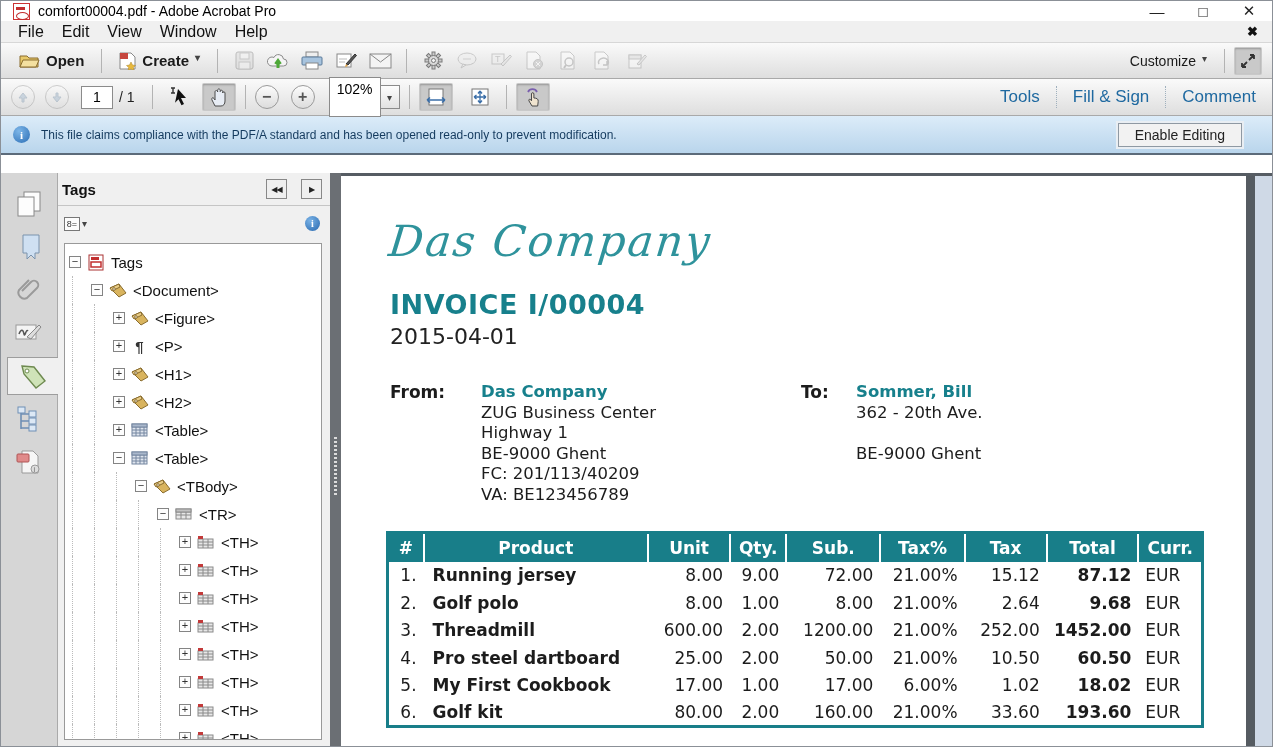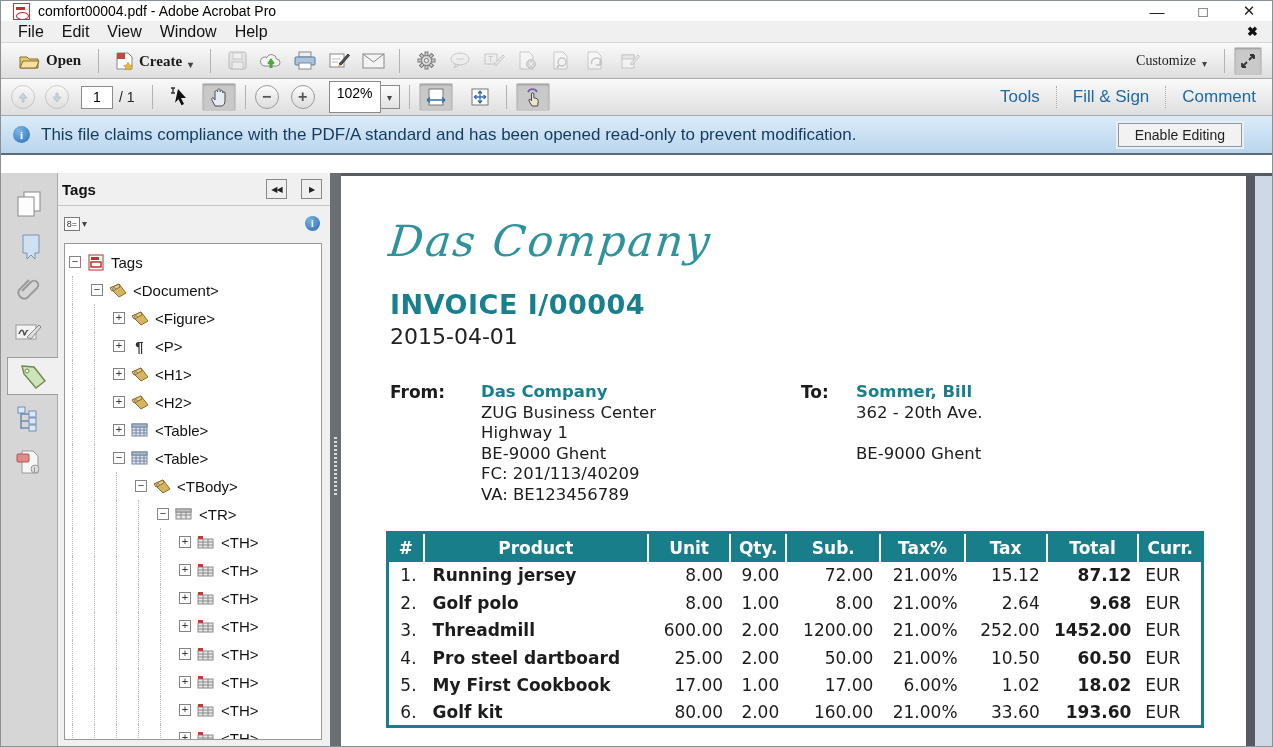--- a/index.html
+++ b/index.html
@@ -18,39 +18,39 @@
   
   .menubar { height:22px; background:#f0f0f0; display:flex; align-items:center; padding:0 8px; border-bottom:1px solid #d7d7d7; }
   .menu-item { font-size:16px; color:#111; padding:0 9px; }
   .menu-close { margin-left:auto; font-size:13px; font-weight:bold; color:#111; padding-right:6px; }
 
   
   .tb { background:linear-gradient(#fafafa,#dedede); border-bottom:1px solid #a9a9a9; display:flex; align-items:center; }
   .tb1 { height:36px; padding:0 10px; }
   .tb2 { height:37px; padding:0 10px; }
   .sep { width:1px; height:24px; background:#b3b3b3; margin:0 9px; flex:none; }
-  .tbtn { display:flex; align-items:flex-end; gap:6px; padding:3px 7px; border:1px solid transparent; border-radius:2px; font-size:15px; font-weight:bold; color:#1a1a1a; flex:none;font-family:Liberation Serif, serif; }
+  .tbtn { display:flex; align-items:flex-start; gap:6px; padding:3px 7px; border:1px solid transparent; border-radius:2px; font-size:15px; font-weight:bold; color:#1a1a1a; flex:none; }
   .tbtn.small { font-weight:normal; font-size:14px; }
   .pressed { background:#c9c9c9; border:1px solid #8f8f8f; box-shadow:inset 0 1px 2px rgba(0,0,0,.25); }
   .ibtn { width:34px; height:28px; display:flex; align-items:center; justify-content:center; flex:none; border:1px solid transparent; border-radius:2px; }
   .dim { opacity:.45; }
   .caret { font-size:10px; color:#444; }
   .blue-links { margin-left:auto; display:flex; align-items:center; }
   .blue-link { color:#1f69a0; font-weight:normal; font-size:17px; padding:0 16px; }
   .dotsep { width:1px; height:22px; border-left:1px dotted #9fb0bd; }
   .pagebox { width:32px; height:23px; background:#fff; border:1px solid #8b8b8b; text-align:center; font-size:14px; line-height:21px; }
   .pagetotal { font-size:14px; margin:0 8px 0 6px; color:#222; }
-  .zoombox { width:52px; height:32px; background:#fff; border:1px solid #8b8b8b; font-size:14px; text-align:center; line-height:22px; }
+  .zoombox { width:52px; height:40px; background:#fff; border:1px solid #8b8b8b; font-size:14px; text-align:center; line-height:22px; }
   .zoomdd { width:19px; height:24px; background:linear-gradient(#fdfdfd,#e2e2e2); border:1px solid #8b8b8b; border-left:none; display:flex; align-items:center; justify-content:center; }
   .circlebtn { width:24px; height:24px; border-radius:50%; border:1px solid #9a9a9a; background:linear-gradient(#fcfcfc,#dcdcdc); display:flex; align-items:center; justify-content:center; font-size:16px; font-weight:bold; color:#555; flex:none; }
 
   
   .notif { height:39px; background:linear-gradient(#dcecf9,#b9d5ec); border-bottom:2px solid #5c6b7a; display:flex; align-items:center; padding:0 12px; }
   .info-ic { width:17px; height:17px; border-radius:50%; background:radial-gradient(circle at 35% 30%, #7db6e8, #2a6db5); color:#fff; font-size:11px; font-weight:bold; font-family:"Liberation Serif",serif; display:flex; align-items:center; justify-content:center; flex:none; }
-  .notif-text { font-size:17px; color:#143a5e; margin-left:11px; }
+  .notif-text { font-size:12px; color:#143a5e; margin-left:11px; }
   .notif-btn { margin-left:auto; margin-right:18px; font-size:14px; color:#222; background:#f2f2f2; border:1px solid #8f99a3; outline:2px solid #e9eef3; padding:3px 16px; }
 
   
   .main { position:absolute; top:172px; left:0; right:0; bottom:0; display:flex; }
   .navstrip { width:57px; background:#d6d6d6; border-right:1px solid #aaa; position:relative; z-index:2; }
   .nav-ic { position:absolute; left:8px; width:40px; height:38px; display:flex; align-items:center; justify-content:center; }
   .nav-ic.sel { background:#f0f0f0; border:1px solid #9d9d9d; border-right:none; left:6px; width:51px; }
 
   .panel { width:272px; background:#f0f0f0; position:relative; }
   .panel-header { height:32px; display:flex; align-items:center; padding:0 8px 0 4px; }

